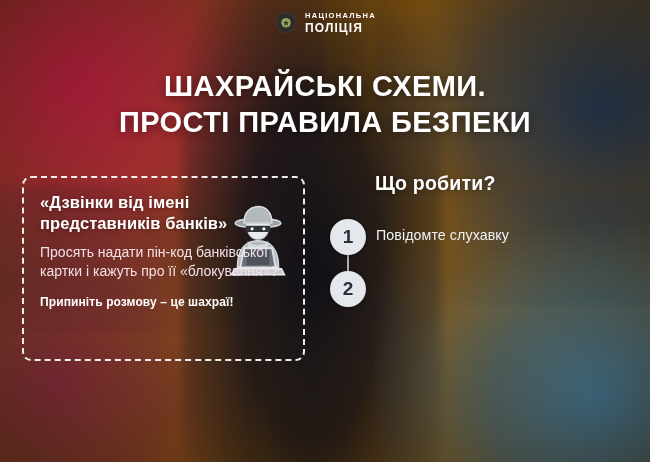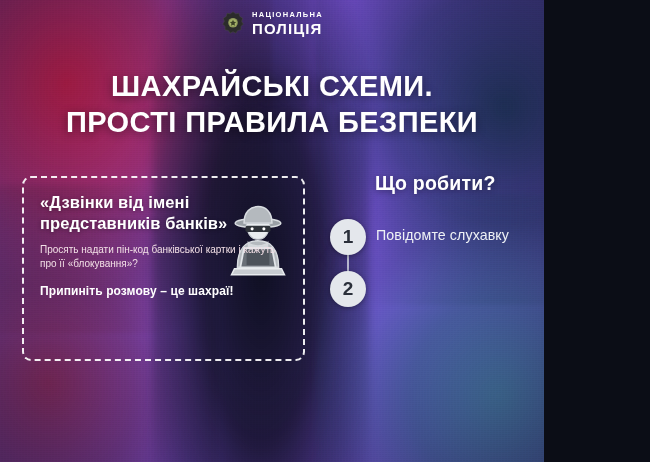--- a/index.html
+++ b/index.html
@@ -2,25 +2,25 @@
 <html><head>
 <meta charset="utf-8">
 <style>
   html, body {
     margin: 0;
     padding: 0;
     background: #0b0d16;
   }
   #poster {
     position: relative;
-    width: 544px;
+    width: 650px;
     height: 462px;
     overflow: hidden;
     font-family: "Liberation Sans", "DejaVu Sans", sans-serif;
-    background: #8b5cf6;
+    background: #a16207;
   }
 
   
   .bg-base {
     position: absolute;
     inset: 0;
     background: linear-gradient(100deg,
         #8e1f3c 0%,
         #7e2040 13%,
         #5c1c3c 26%,
@@ -138,21 +138,21 @@
     flex-direction: column;
     line-height: 1;
     color: #ffffff;
   }
   .logo-line1 {
     font-size: 7.5px;
     font-weight: bold;
     letter-spacing: 1.3px;
   }
   .logo-line2 {
-    font-size: 15px;
+    font-size: 12px;
     font-weight: bold;
     letter-spacing: 1.1px;
     margin-top: 2px;
   }
 
   
   .title {
     position: absolute;
     left: 0;
     right: 0;
@@ -188,21 +188,21 @@
     line-height: 1.26;
     letter-spacing: 0.1px;
     max-width: 196px;
     text-shadow: 0 1px 4px rgba(0,0,0,0.35);
   }
   .card-body {
     position: relative;
     z-index: 2;
     margin-top: 9px;
     color: #f2dfe6;
-    font-size: 10px;
+    font-size: 14px;
     line-height: 1.42;
     max-width: 256px;
   }
   .card-foot {
     position: relative;
     z-index: 2;
     margin-top: 13px;
     color: #ffffff;
     font-weight: bold;
     font-size: 12px;

